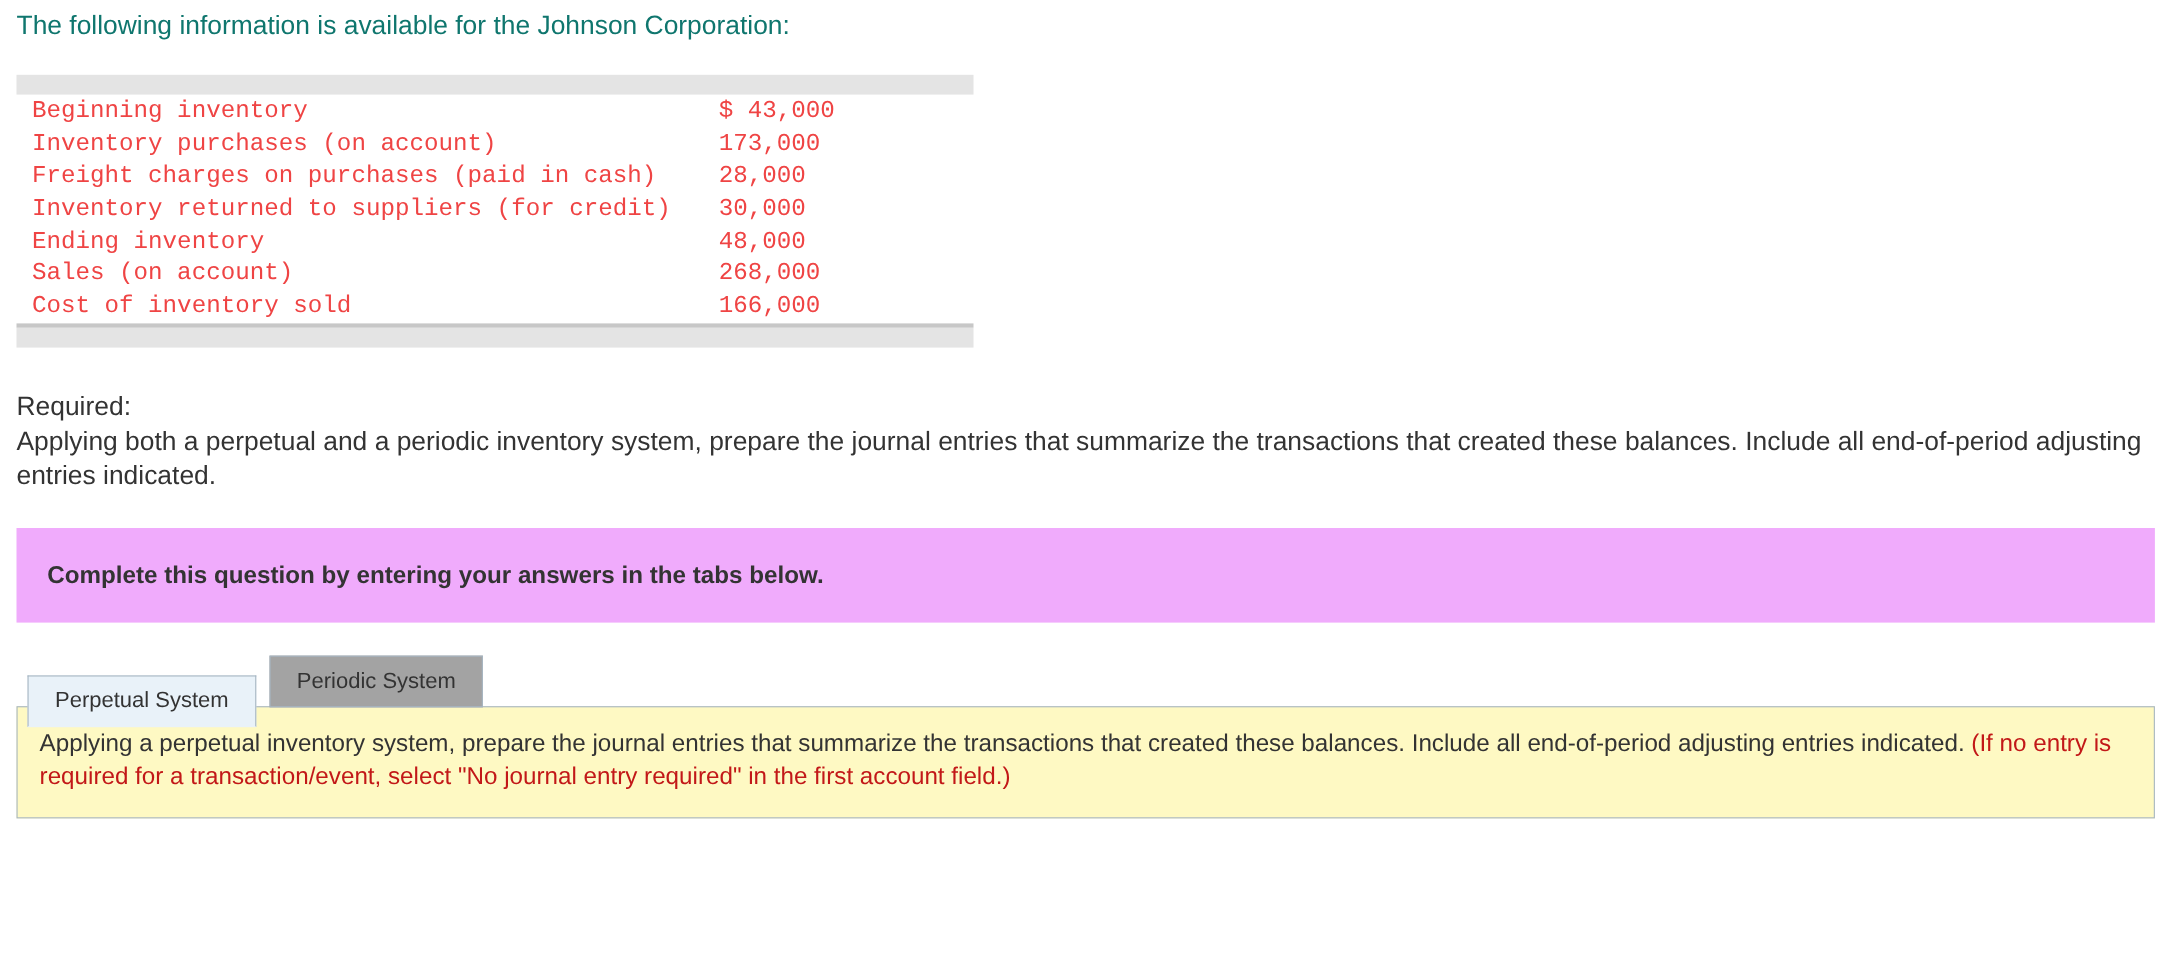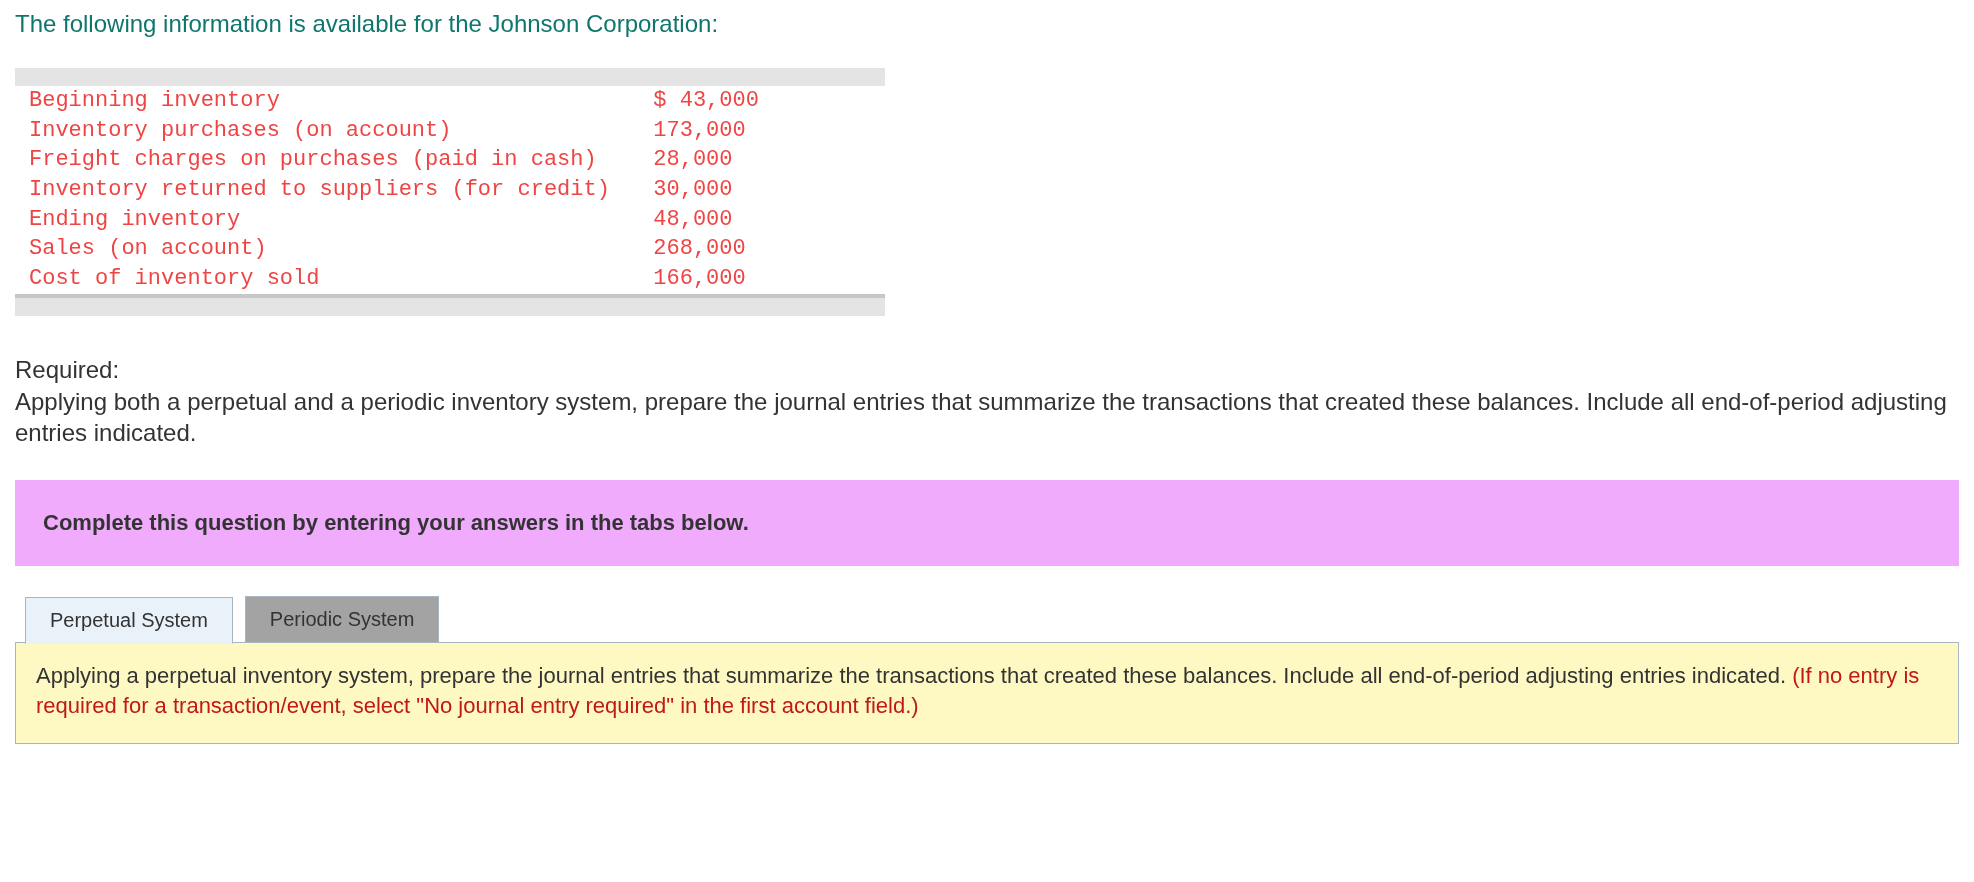--- a/index.html
+++ b/index.html
@@ -75,21 +75,21 @@
     background: #a3a3a3;
     font-size: 20px;
     cursor: pointer;
     line-height: 1.25;
     min-width: 110px;
   }
   .tab.active {
     border-bottom: 1px solid #e9f2f9;
     background: #e9f2f9;
     position: relative;
-    top: 1px;
+    top: 18px;
   }
   .tab-panel {
     margin-top: -1px;
     border: 1px solid #a7b6c2;
     background: #fef9c3;
     padding: 18px 20px 22px 20px;
     font-size: 22px;
     line-height: 1.35;
   }
   .tab-panel .red {

